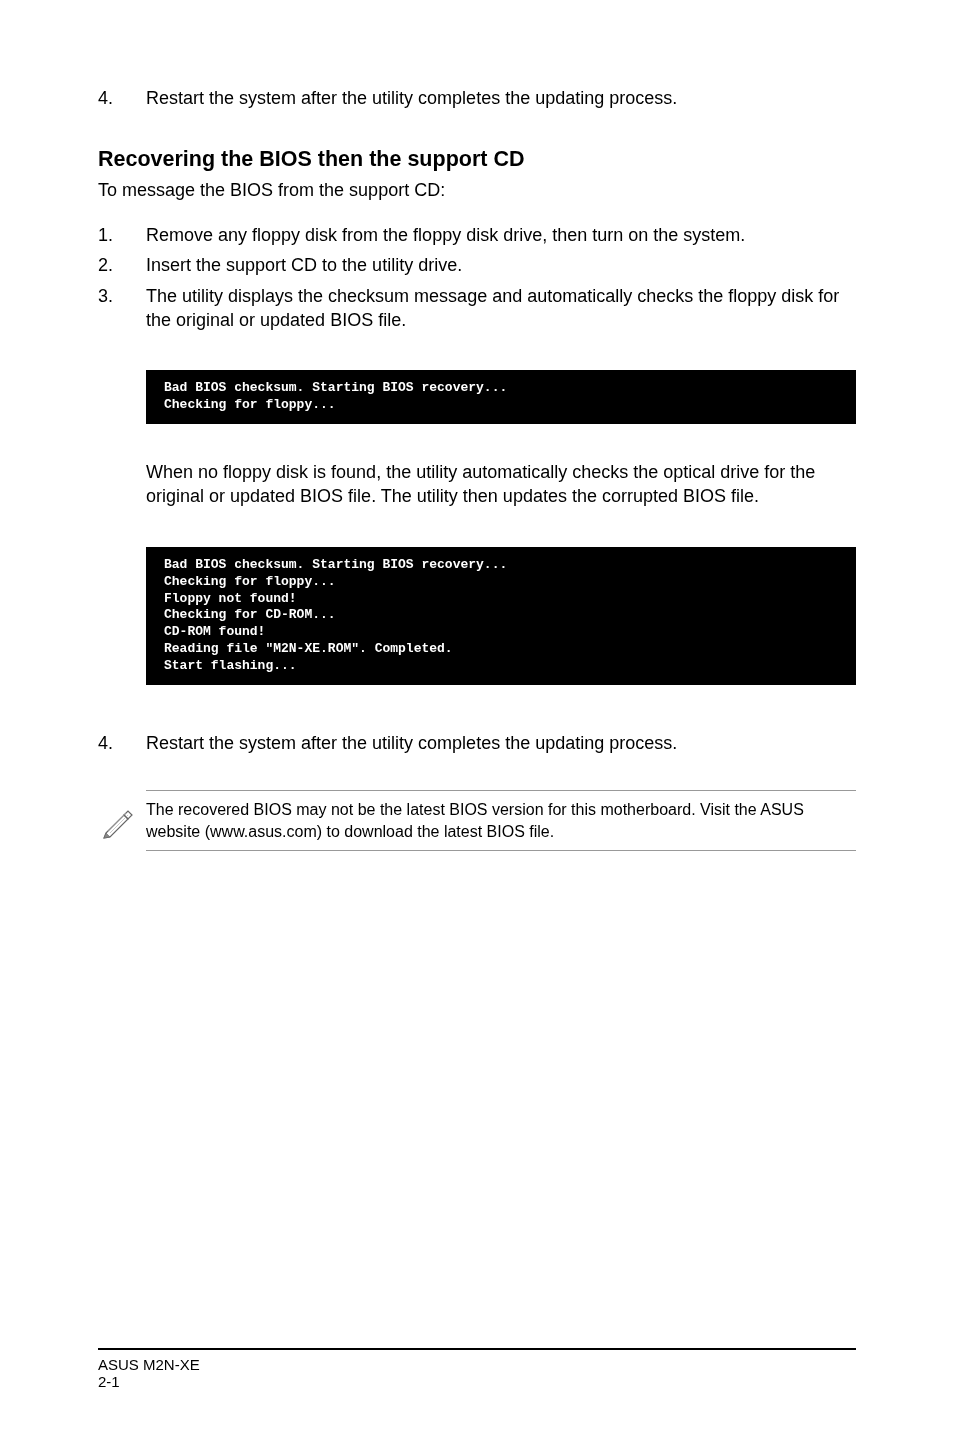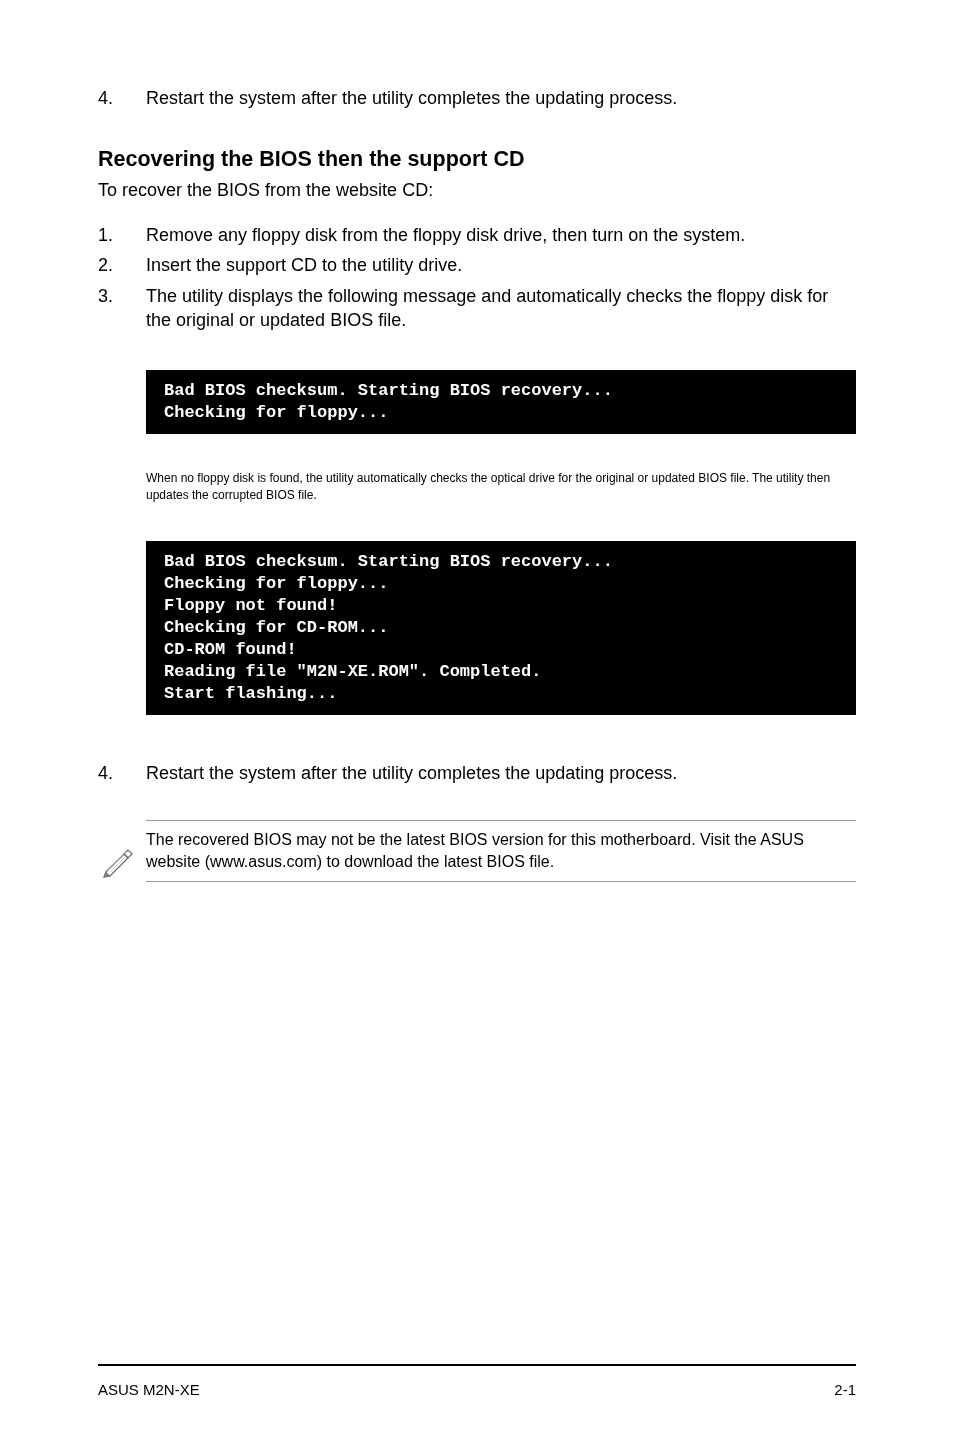--- a/index.html
+++ b/index.html
@@ -39,97 +39,98 @@
   }
   ol.steps li .num {
     width: 48px;
     flex-shrink: 0;
   }
   ol.steps li .text { flex: 1; }
   .terminal {
     background: #000;
     color: #fff;
     font-family: "Courier New", monospace;
-    font-size: 17px;
+    font-size: 13px;
     font-weight: bold;
     padding: 10px 18px;
     margin-left: 48px;
     white-space: pre;
     line-height: 1.3;
     min-height:54px;
   }
   .terminal.big { min-height: 135px; }
   .para {
-    font-size: 12px;
+    font-size: 18px;
     margin-left: 48px;
     margin-top: 36px;
     margin-bottom: 38px;
     line-height: 1.35;
   }
   .step4-bottom {
     font-size: 18px;
     margin-top: 48px;
     margin-bottom: 36px;
     display: flex;
   }
   .step4-bottom .num { width: 48px; }
   .notebox {
     display: flex;
-    align-items: flex-end;
+    align-items: center;
     margin-left: 4px;
     margin-top:30px;
   }
   .notebox .icon {
     width: 44px;
     flex-shrink: 0;
     padding-top:6px;
   }
   .notebox .content {
     flex: 1;
     border-top: 1px solid #999;
     border-bottom: 1px solid #999;
     padding: 8px 0;
     font-size: 16px;
     line-height: 1.35;
   }
   .footer {
     position: absolute;
-    bottom: 40px;
+    bottom: 48px;
     left: 98px;
     right: 98px;
     border-top: 2px solid #000;
-    padding-top: 15px;
+    padding-top: 6px;
     font-size: 15px;
     display: flex;
     justify-content: space-between;
+    flex-direction: column;
   }
 </style>
 </head>
 <body>
 
 <div class="step4-top">
   <span class="num">4.</span>
   <span>Restart the system after the utility completes the updating process.</span>
 </div>
 
 <div class="heading">Recovering the BIOS then the support CD</div>
-<div class="intro">To recover the BIOS from the website CD:</div>
+<div class="intro">To message the BIOS from the support CD:</div>
 
 <ol class="steps">
   <li>
     <span class="num">1.</span>
     <span class="text">Remove any floppy disk from the floppy disk drive, then turn on the system.</span>
   </li>
   <li>
     <span class="num">2.</span>
     <span class="text">Insert the support CD to the utility drive.</span>
   </li>
   <li>
     <span class="num">3.</span>
-    <span class="text">The utility displays the following message and automatically checks the floppy disk for the original or updated BIOS file.</span>
+    <span class="text">The utility displays the checksum message and automatically checks the floppy disk for the original or updated BIOS file.</span>
   </li>
 </ol>
 
 <div class="terminal">Bad BIOS checksum. Starting BIOS recovery...
 Checking for floppy...</div>
 
 <div class="para">When no floppy disk is found, the utility automatically checks the optical drive for the original or updated BIOS file. The utility then updates the corrupted BIOS file.</div>
 
 <div class="terminal big">Bad BIOS checksum. Starting BIOS recovery...
 Checking for floppy...

